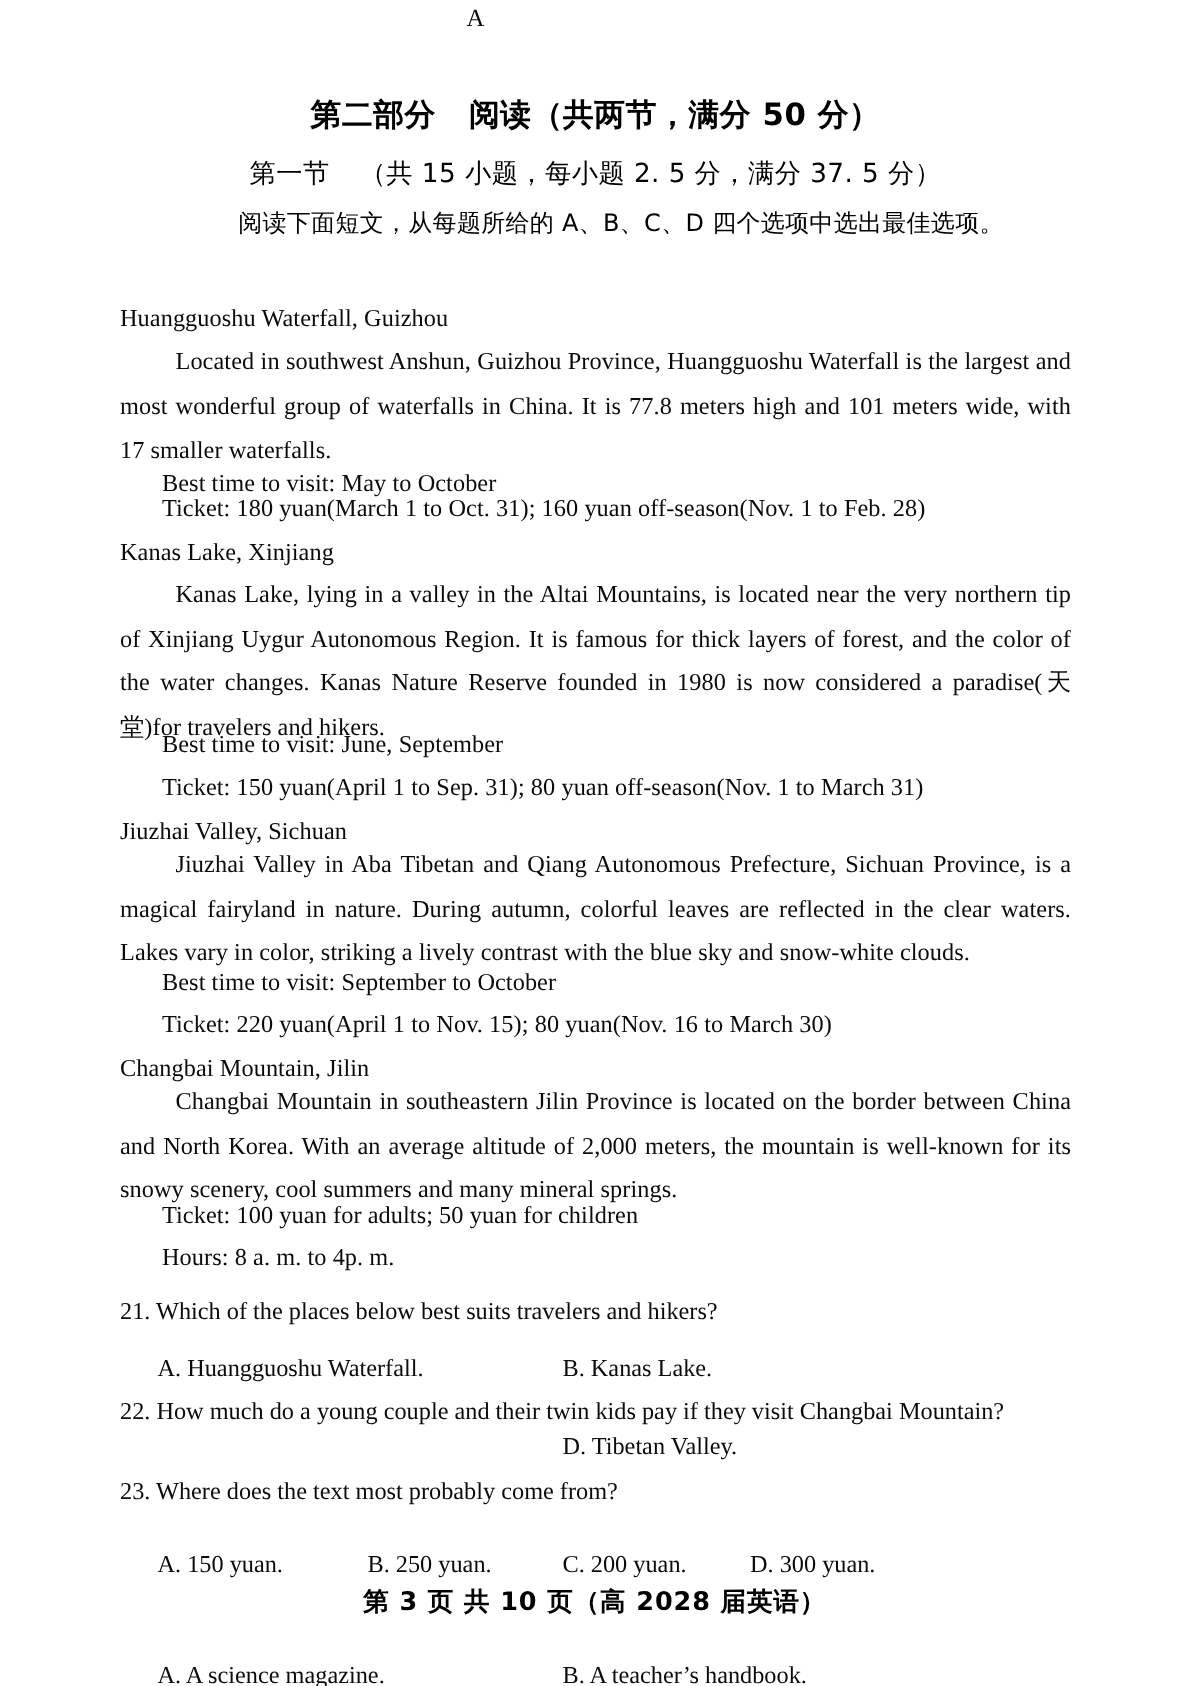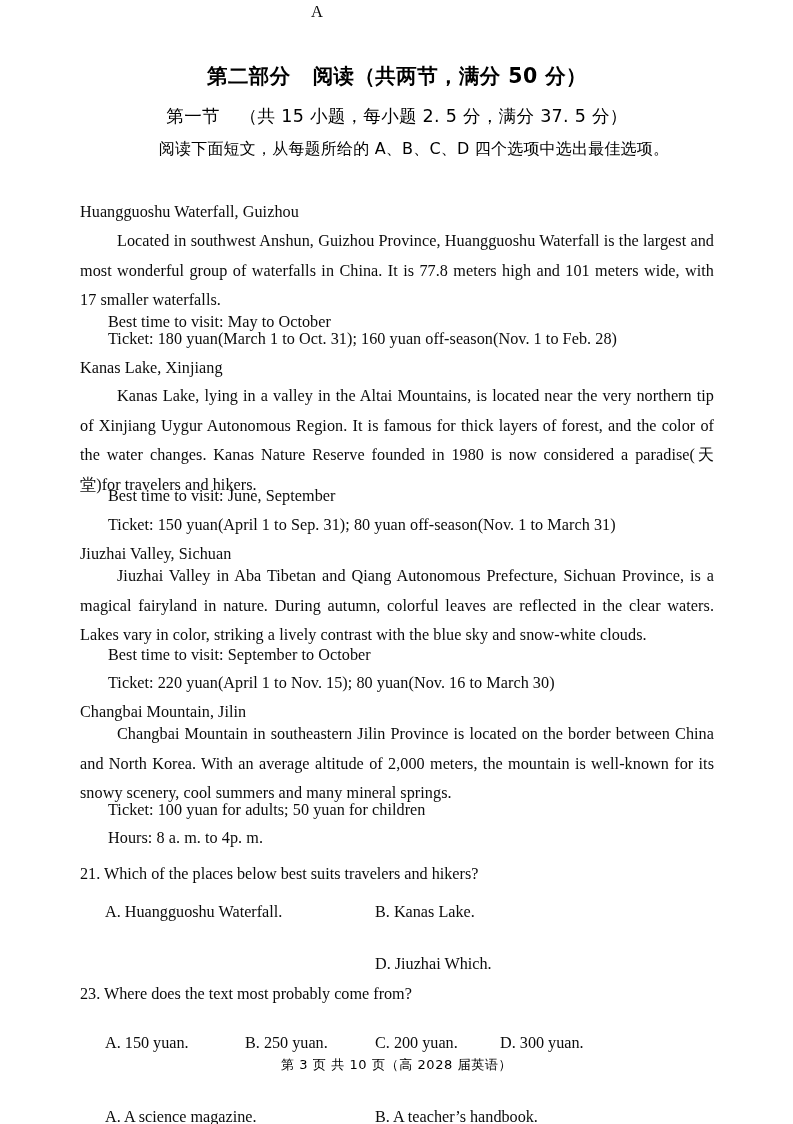--- a/index.html
+++ b/index.html
@@ -113,22 +113,22 @@
   }
 
   
   .footer {
     position: absolute;
     left: 0;
     top: 1056px;
     width: 793px;
     text-align: center;
     font-family: "DejaVu Sans", "Liberation Sans", sans-serif;
-    font-size: 13px;
-    font-weight: 400;
+    font-size: 17px;
+    font-weight: 700;
     letter-spacing: 0.6px;
     color: #000;
   }
 </style>
 </head>
 <body>
 
 <div class="page">
 
   <div class="col cn sec-title">
@@ -162,23 +162,24 @@
   <div class="col en para" style="top:720px;">Changbai Mountain in southeastern Jilin Province is located on the border between China and North Korea. With an average altitude of 2,000 meters, the mountain is well-known for its snowy scenery, cool summers and many mineral springs.</div>
   <div class="col en detail" style="top:796px;">Ticket: 100 yuan for adults; 50 yuan for children</div>
   <div class="col en detail" style="top:824px;">Hours: 8 a. m. to 4p. m.</div>
 
   <div class="col q-stem" style="top:848px;margin-top:12px;">21. Which of the places below best suits travelers and hikers?</div>
   <div class="col opt-row" style="top:875px;">
     <span class="opt" style="left:25px;">A. Huangguoshu Waterfall.</span>
     <span class="opt" style="left:295px;">B. Kanas Lake.</span>
   </div>
   <div class="col opt-row" style="top:901px;">
-    <span class="opt" style="left:295px;">D. Jiuzhai Which.</span>
+    <span class="opt" style="left:295px;">D. Tibetan Valley.</span>
   </div>
 
+  <div class="col q-stem" style="top:927px;">22. How much do a young couple and their twin kids pay if they visit Changbai Mountain?</div>
   <div class="col opt-row" style="top:954px;">
     <span class="opt" style="left:25px;">A. 150 yuan.</span>
     <span class="opt" style="left:165px;">B. 250 yuan.</span>
     <span class="opt" style="left:295px;">C. 200 yuan.</span>
     <span class="opt" style="left:420px;">D. 300 yuan.</span>
   </div>
 
   <div class="col q-stem" style="top:980px;">23. Where does the text most probably come from?</div>
   <div class="col opt-row" style="top:1002px;">
     <span class="opt" style="left:25px;">A. A science magazine.</span>

